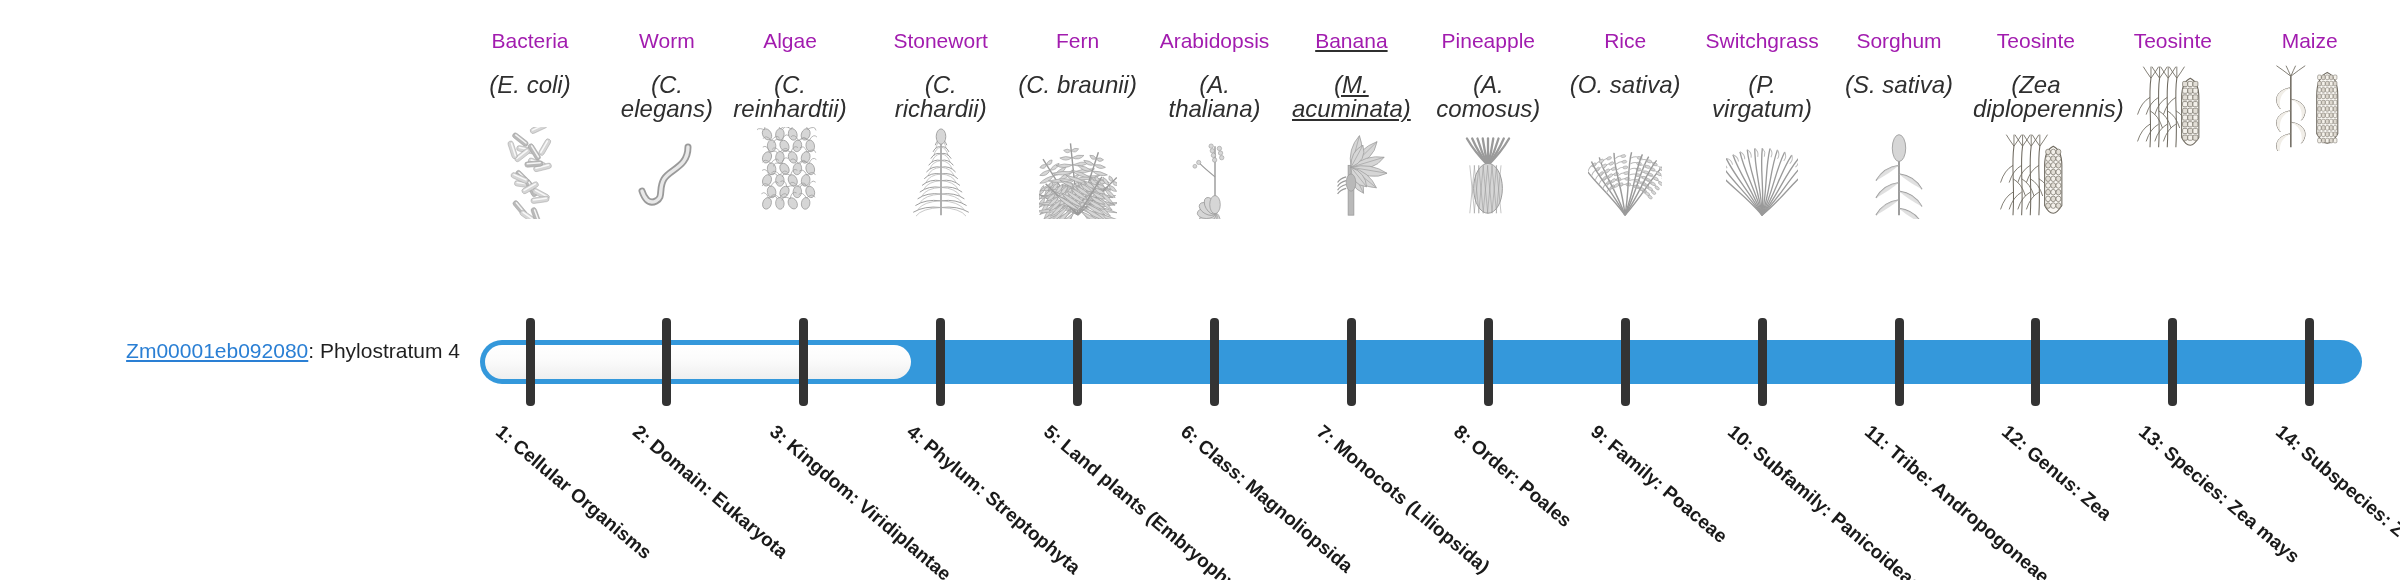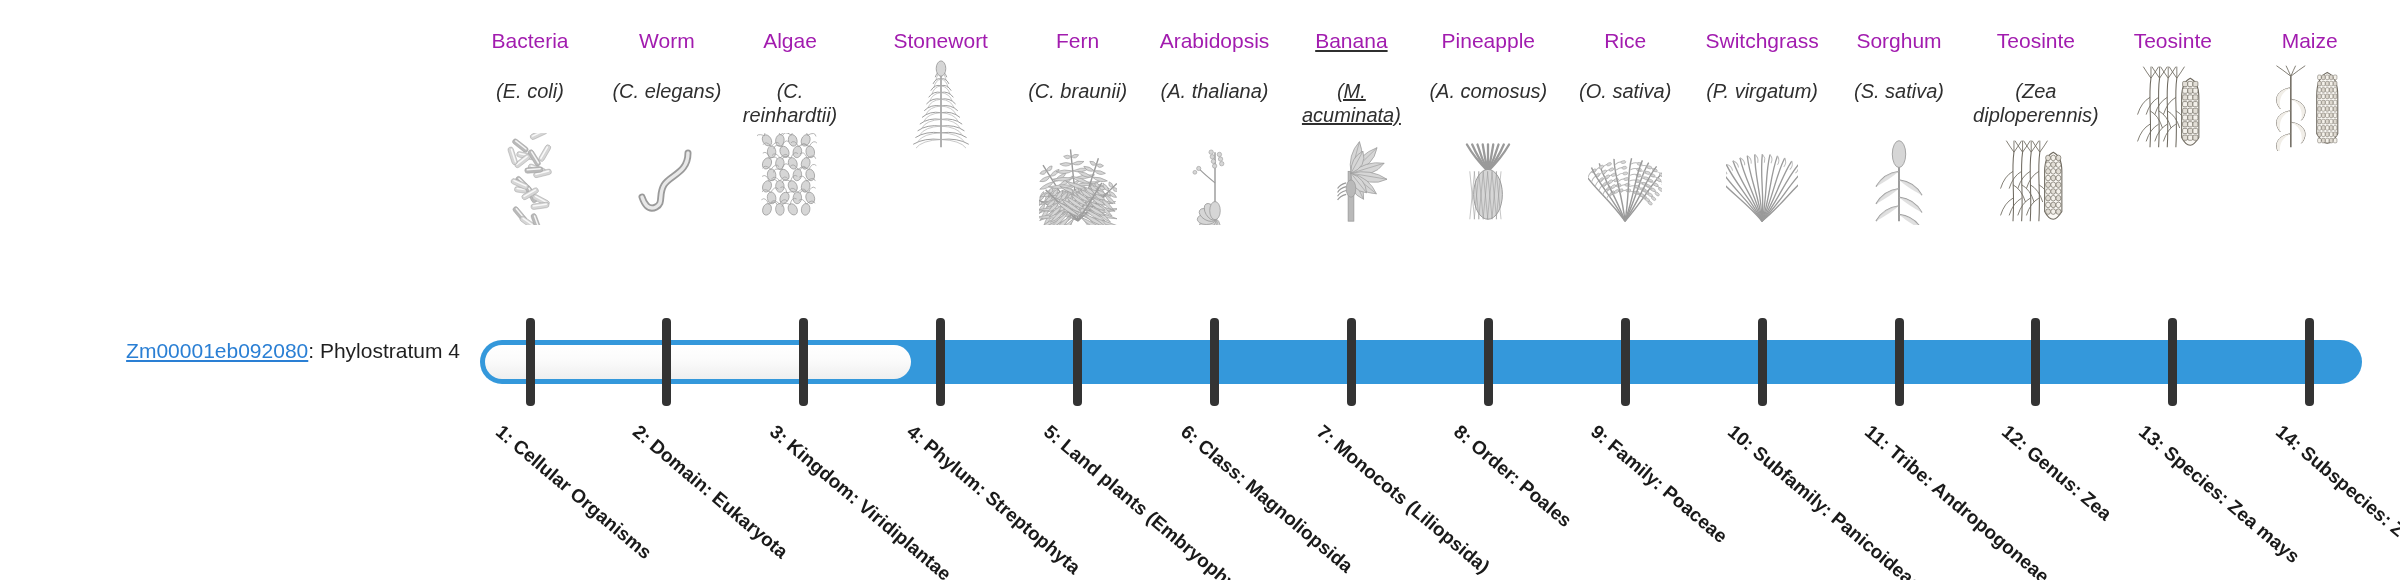--- a/index.html
+++ b/index.html
@@ -41,25 +41,25 @@
     margin-left: -63px;
     text-align: center;
   }
   .sp-common {
     font-size: 21px;
     line-height: 25px;
     color: #a21caf;
     min-height: 25px;
   }
   .sp-sci {
-    font-size: 20px;
+    font-size: 24px;
     line-height: 24px;
     font-style: italic;
     color: #2f2f2f;
-    margin-top: 26px;
+    margin-top: 20px;
     min-height: 48px;
   }
   .sp-art {
     margin-top: 6px;
     height: 92px;
     display: flex;
     align-items: flex-end;
     justify-content: center;
   }
   .sp-art svg { display: block; }
@@ -360,20 +360,21 @@
             <g transform="translate(50,83) rotate(9)">
               <ellipse cx="0" cy="0" rx="4.6" ry="6.4" fill="#d6d6d6" stroke="#9a9a9a" stroke-width="0.8"></ellipse>
               <path d="M0 -6 q 6 -7 9 -2" fill="none" stroke="#9a9a9a" stroke-width="0.7"></path>
               <path d="M0 -6 q -6 -7 -9 -2" fill="none" stroke="#9a9a9a" stroke-width="0.7"></path>
             </g>
           </svg>
         </div>
       </div>
       <div class="col" style="left: 940.7px;">
         <div class="sp-common">Stonewort</div>
+        <div class="sp-sci">(C. richardii)</div>
         <div class="sp-art">
           <svg width="66" height="92" viewBox="0 0 66 96">
             <path d="M33 92 L33 10" stroke="#9a9a9a" stroke-width="1.6" fill="none"></path>
             <path d="M33 14 q -3.5999999999999996 -2 -6 5" fill="none" stroke="#9a9a9a" stroke-width="1"></path>
             <path d="M33 14 q -4.199999999999999 1 -5.4 9" fill="none" stroke="#b9b9b9" stroke-width="0.8"></path>
             <path d="M33 14 q 3.5999999999999996 -2 6 5" fill="none" stroke="#9a9a9a" stroke-width="1"></path>
             <path d="M33 14 q 4.199999999999999 1 5.4 9" fill="none" stroke="#b9b9b9" stroke-width="0.8"></path>
             <path d="M33 21 q -4.98 -2 -8.3 5" fill="none" stroke="#9a9a9a" stroke-width="1"></path>
             <path d="M33 21 q -5.8100000000000005 1 -7.470000000000001 9" fill="none" stroke="#b9b9b9" stroke-width="0.8"></path>
             <path d="M33 21 q 4.98 -2 8.3 5" fill="none" stroke="#9a9a9a" stroke-width="1"></path>

